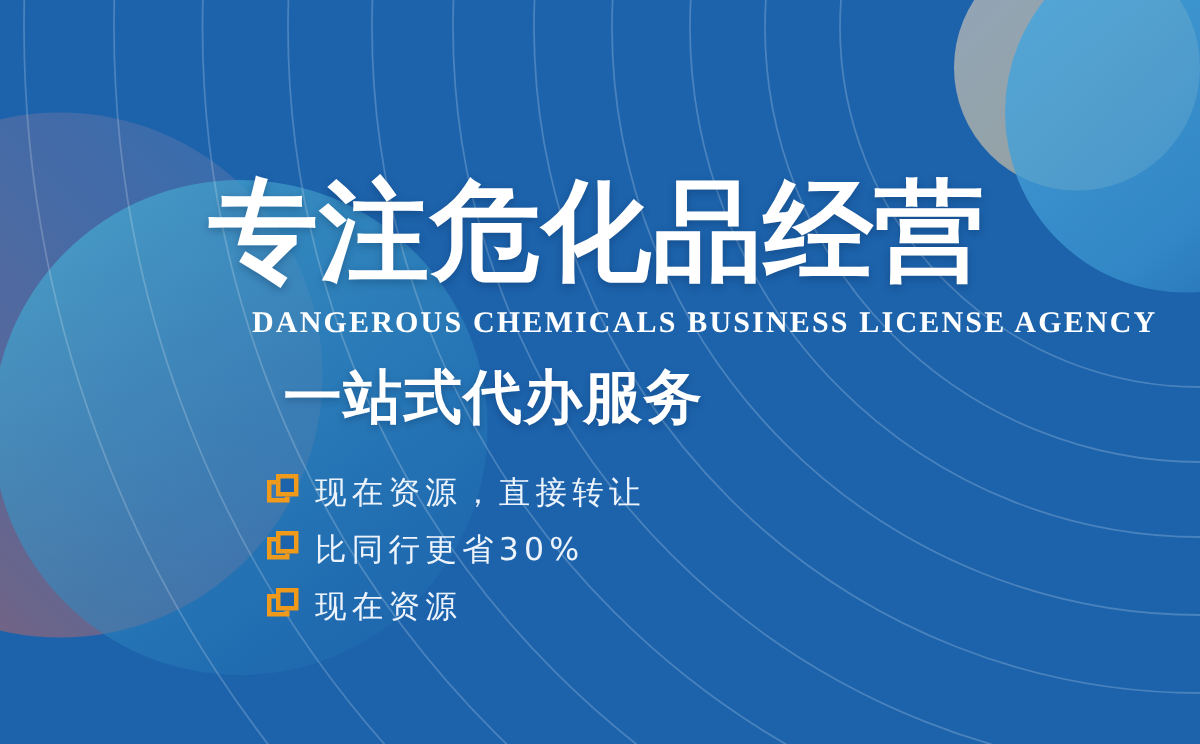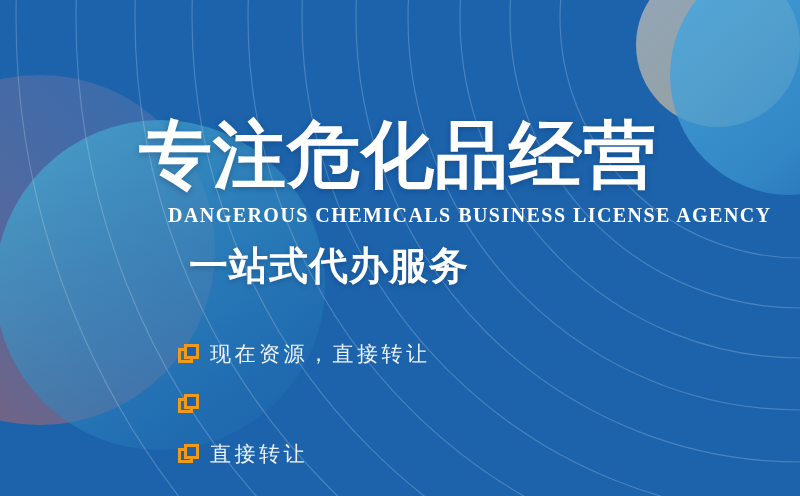--- a/index.html
+++ b/index.html
@@ -72,23 +72,22 @@
     text-shadow: 0 2px 5px rgba(0,25,60,0.25);
   }
 
   .bullets {
     position: absolute;
     left: 178px;
     top: 316px;
   }
   .bullet-row {
     display: flex;
-    align-items: flex-end;
+    align-items: flex-start;
     height: 38px;
-    margin-top: 12px;
   }
   .bullet-icon {
     width: 22px;
     height: 22px;
     flex: 0 0 22px;
     margin-right: 10px;
     position: relative;
   }
   .bullet-icon .sq {
     position: absolute;
@@ -191,25 +190,26 @@
             <span class="sq sq-front"></span>
         </span>
         <span class="bullet-text">现在资源，直接转让</span>
       </div>
 
       <div class="bullet-row">
         <span class="bullet-icon">
           <span class="sq sq-back"></span>
             <span class="sq sq-front"></span>
         </span>
+        <span class="bullet-text">比同行更省30%</span>
       </div>
 
       <div class="bullet-row">
         <span class="bullet-icon">
           <span class="sq sq-back"></span>
             <span class="sq sq-front"></span>
         </span>
-        <span class="bullet-text">直接转让</span>
+        <span class="bullet-text">现在资源</span>
       </div>
 
     </div>
   </div>
 </div>
 
 </body></html>

